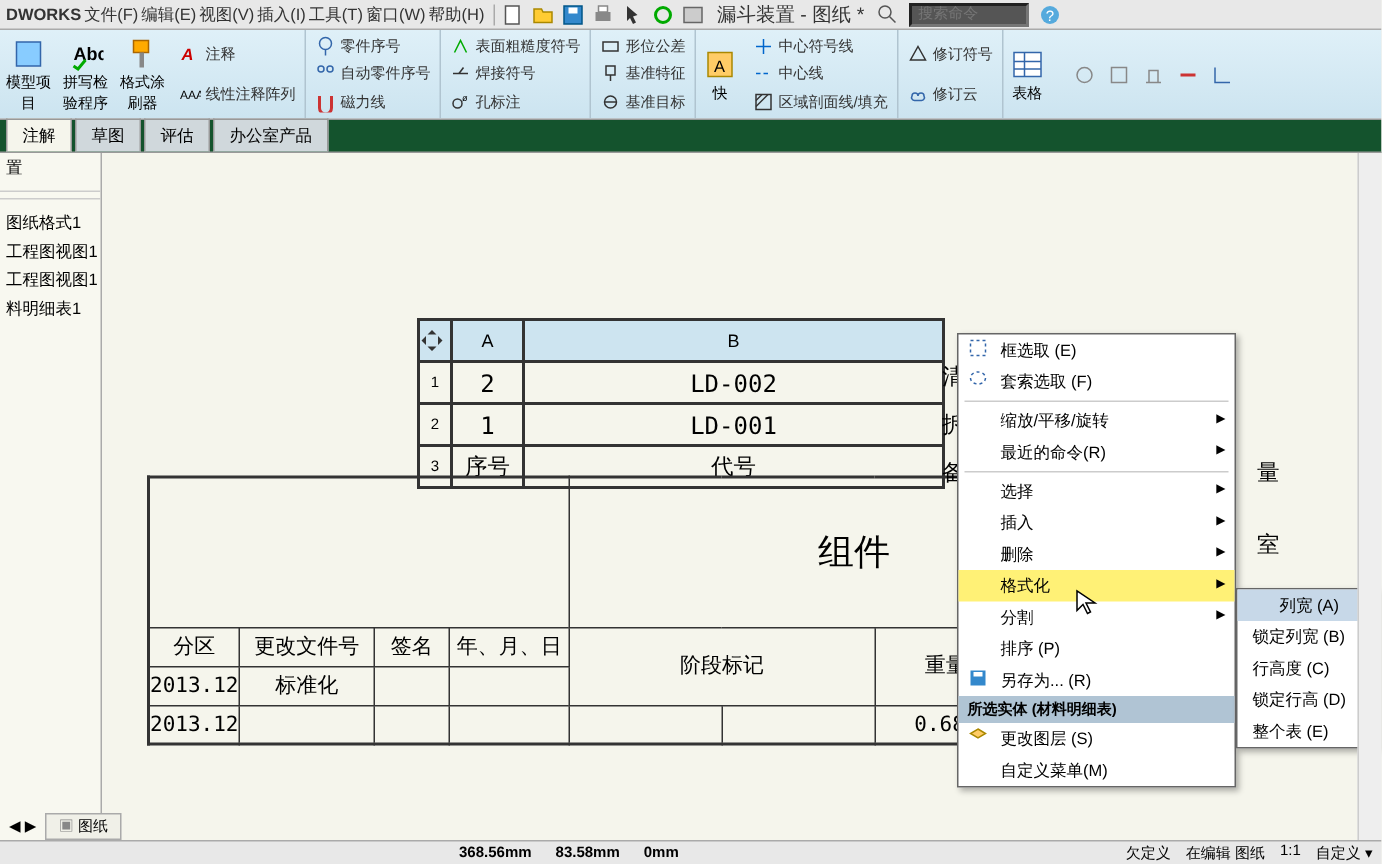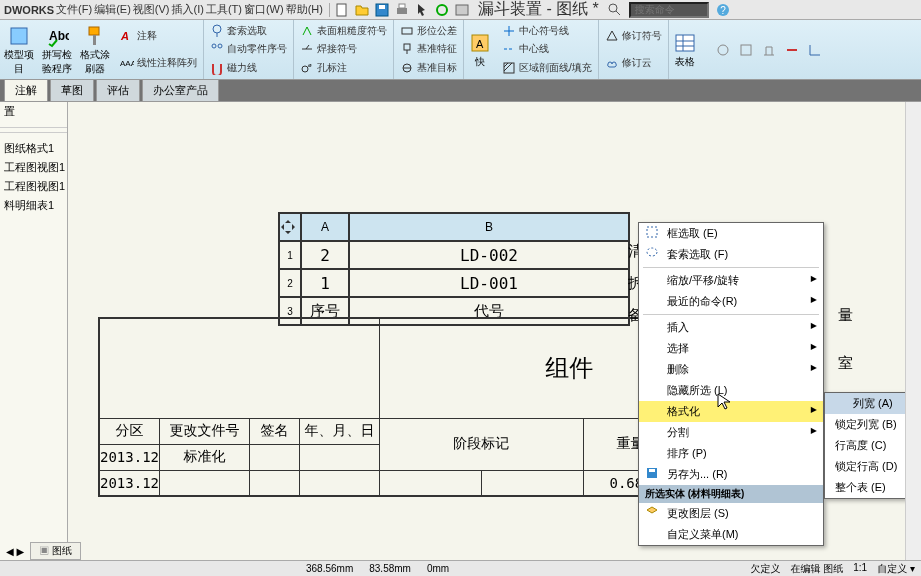--- a/index.html
+++ b/index.html
@@ -5,32 +5,32 @@
 * { box-sizing: border-box; margin: 0; padding: 0; font-family: "SimSun", "Microsoft YaHei", sans-serif; }
 body { background: #f0f0f0; width: 921px; height: 576px; overflow: hidden; position: relative; font-size: 11px; }
 
 
 .menubar { height: 20px; background: #e8e8e8; display: flex; align-items: center; padding: 0 4px; border-bottom: 1px solid #aaa; }
 .menubar span { margin-right: 2px; color: #333; }
 .app-title { font-weight: bold; color: #c00; margin-right: 8px; }
 .menu-sep { width: 1px; height: 14px; background: #aaa; margin: 0 4px; }
 .toolbar-icon { width: 16px; height: 16px; margin: 0 2px; display: inline-block; }
 .search-box { background: #555; color: #ccc; height: 16px; width: 80px; padding: 0 4px; font-size: 10px; margin-left: 4px; }
-.doc-title { color: #555; margin-left: 6px; font-size: 16px; }
+.doc-title { color: #555; margin-left: 6px; font-size: 13px; }
 
 
 .ribbon { height: 60px; background: linear-gradient(#dff0f8, #cce4f0); display: flex; border-bottom: 1px solid #999; }
 .ribbon-group { border-right: 1px solid #b0c4d0; padding: 2px 6px; display: flex; flex-direction: column; justify-content: space-around; }
 .ribbon-btn { display: flex; align-items: center; margin: 1px 0; font-size: 10px; color: #333; white-space: nowrap; }
 .ribbon-btn .ic { width: 14px; height: 14px; margin-right: 3px; }
 .ribbon-big { display: flex; flex-direction: column; align-items: center; justify-content: center; padding: 0 4px; font-size: 10px; }
 .ribbon-big .ic-big { width: 24px; height: 24px; }
 
 
-.tabs { height: 22px; background: #737373; display: flex; align-items: flex-end; padding-left: 4px; border-bottom: 1px solid #999; }
+.tabs { height: 22px; background: #14532d; display: flex; align-items: flex-end; padding-left: 4px; border-bottom: 1px solid #999; }
 .tab { padding: 3px 10px; font-size: 11px; border: 1px solid #999; border-bottom: none; margin-right: 2px; background: #d0d8dc; }
 .tab.active { background: #f5f5ec; }
 .mini-toolbar { position: absolute; left: 460px; top: 102px; display: flex; gap: 3px; }
 .mini-ic { width: 14px; height: 14px; }
 
 
 .left-panel { position: absolute; left: 0; top: 102px; width: 68px; bottom: 16px; background: #f8f8f0; border-right: 1px solid #aaa; }
 .tree-item { padding: 2px 4px; font-size: 11px; white-space: nowrap; overflow: hidden; }
 
 
@@ -52,21 +52,21 @@
 .ctx-item.sel { background: #c7d8e8; }
 .ctx-sep { height: 1px; background: #ccc; margin: 2px 4px; }
 .ctx-arrow::after { content: "▶"; font-size: 8px; position: absolute; right: 6px; top: 4px; }
 .ctx-header { background: #b0c4d4; padding: 2px 6px; font-size: 10px; font-weight: bold; }
 .ctx-ic { position: absolute; left: 6px; top: 2px; width: 14px; height: 14px; }
 
 .cursor { position: absolute; left: 716px; top: 392px; width: 18px; height: 18px; z-index: 100; }
 
 
 .statusbar { position: absolute; bottom: 0; left: 0; right: 0; height: 16px; background: #e8e8e8; display: flex; align-items: center; font-size: 10px; padding: 0 6px; border-top: 1px solid #aaa; }
-.status-item { margin-right: 16px; }
+.status-item { margin-right: 16px; font-weight: bold; }
 .status-right { margin-left: auto; display: flex; gap: 10px; }
 
 
 .right-strip { position: absolute; right: 0; top: 102px; width: 16px; bottom: 16px; background: #eee; border-left: 1px solid #ccc; }
 
 .bottom-tabs { position: absolute; left: 0; bottom: 16px; height: 18px; display: flex; align-items: center; font-size: 10px; }
 .bottom-tab { border: 1px solid #aaa; padding: 1px 8px; background: #f0f0e8; }
 
 
 svg { display: block; }
@@ -186,21 +186,21 @@
       </div>
   </div>
   <div class="ribbon-group">
     <div class="ribbon-btn">
         <span class="ic">
           <svg viewBox="0 0 14 14">
             <circle cx="7" cy="5" r="4" fill="none" stroke="#36a"></circle>
             <line x1="7" y1="9" x2="7" y2="13" stroke="#36a"></line>
           </svg>
         </span>
-        <span>套索选取</span>
+        <span>零件序号</span>
       </div>
     <div class="ribbon-btn">
         <span class="ic">
           <svg viewBox="0 0 14 14">
             <circle cx="4" cy="4" r="2" fill="none" stroke="#36a"></circle>
             <circle cx="10" cy="4" r="2" fill="none" stroke="#36a"></circle>
           </svg>
         </span>
         <span>自动零件序号</span>
       </div>
@@ -514,30 +514,27 @@
     </div>
   <div class="ctx-sep"></div>
   <div class="ctx-item ctx-arrow">
       <span>缩放/平移/旋转</span>
     </div>
   <div class="ctx-item ctx-arrow">
       <span>最近的命令(R)</span>
     </div>
   <div class="ctx-sep"></div>
   <div class="ctx-item ctx-arrow">
+      <span>选择</span>
+    </div>
+  <div class="ctx-item ctx-arrow">
       <span>插入</span>
-    </div>
-  <div class="ctx-item ctx-arrow">
-      <span>选择</span>
     </div>
   <div class="ctx-item ctx-arrow">
       <span>删除</span>
-    </div>
-  <div class="ctx-item">
-      <span>隐藏所选 (L)</span>
     </div>
   <div class="ctx-item ctx-arrow hl">
       <span>格式化</span>
     </div>
   <div class="ctx-item ctx-arrow">
       <span>分割</span>
     </div>
   <div class="ctx-item">
       <span>排序 (P)</span>
     </div>

